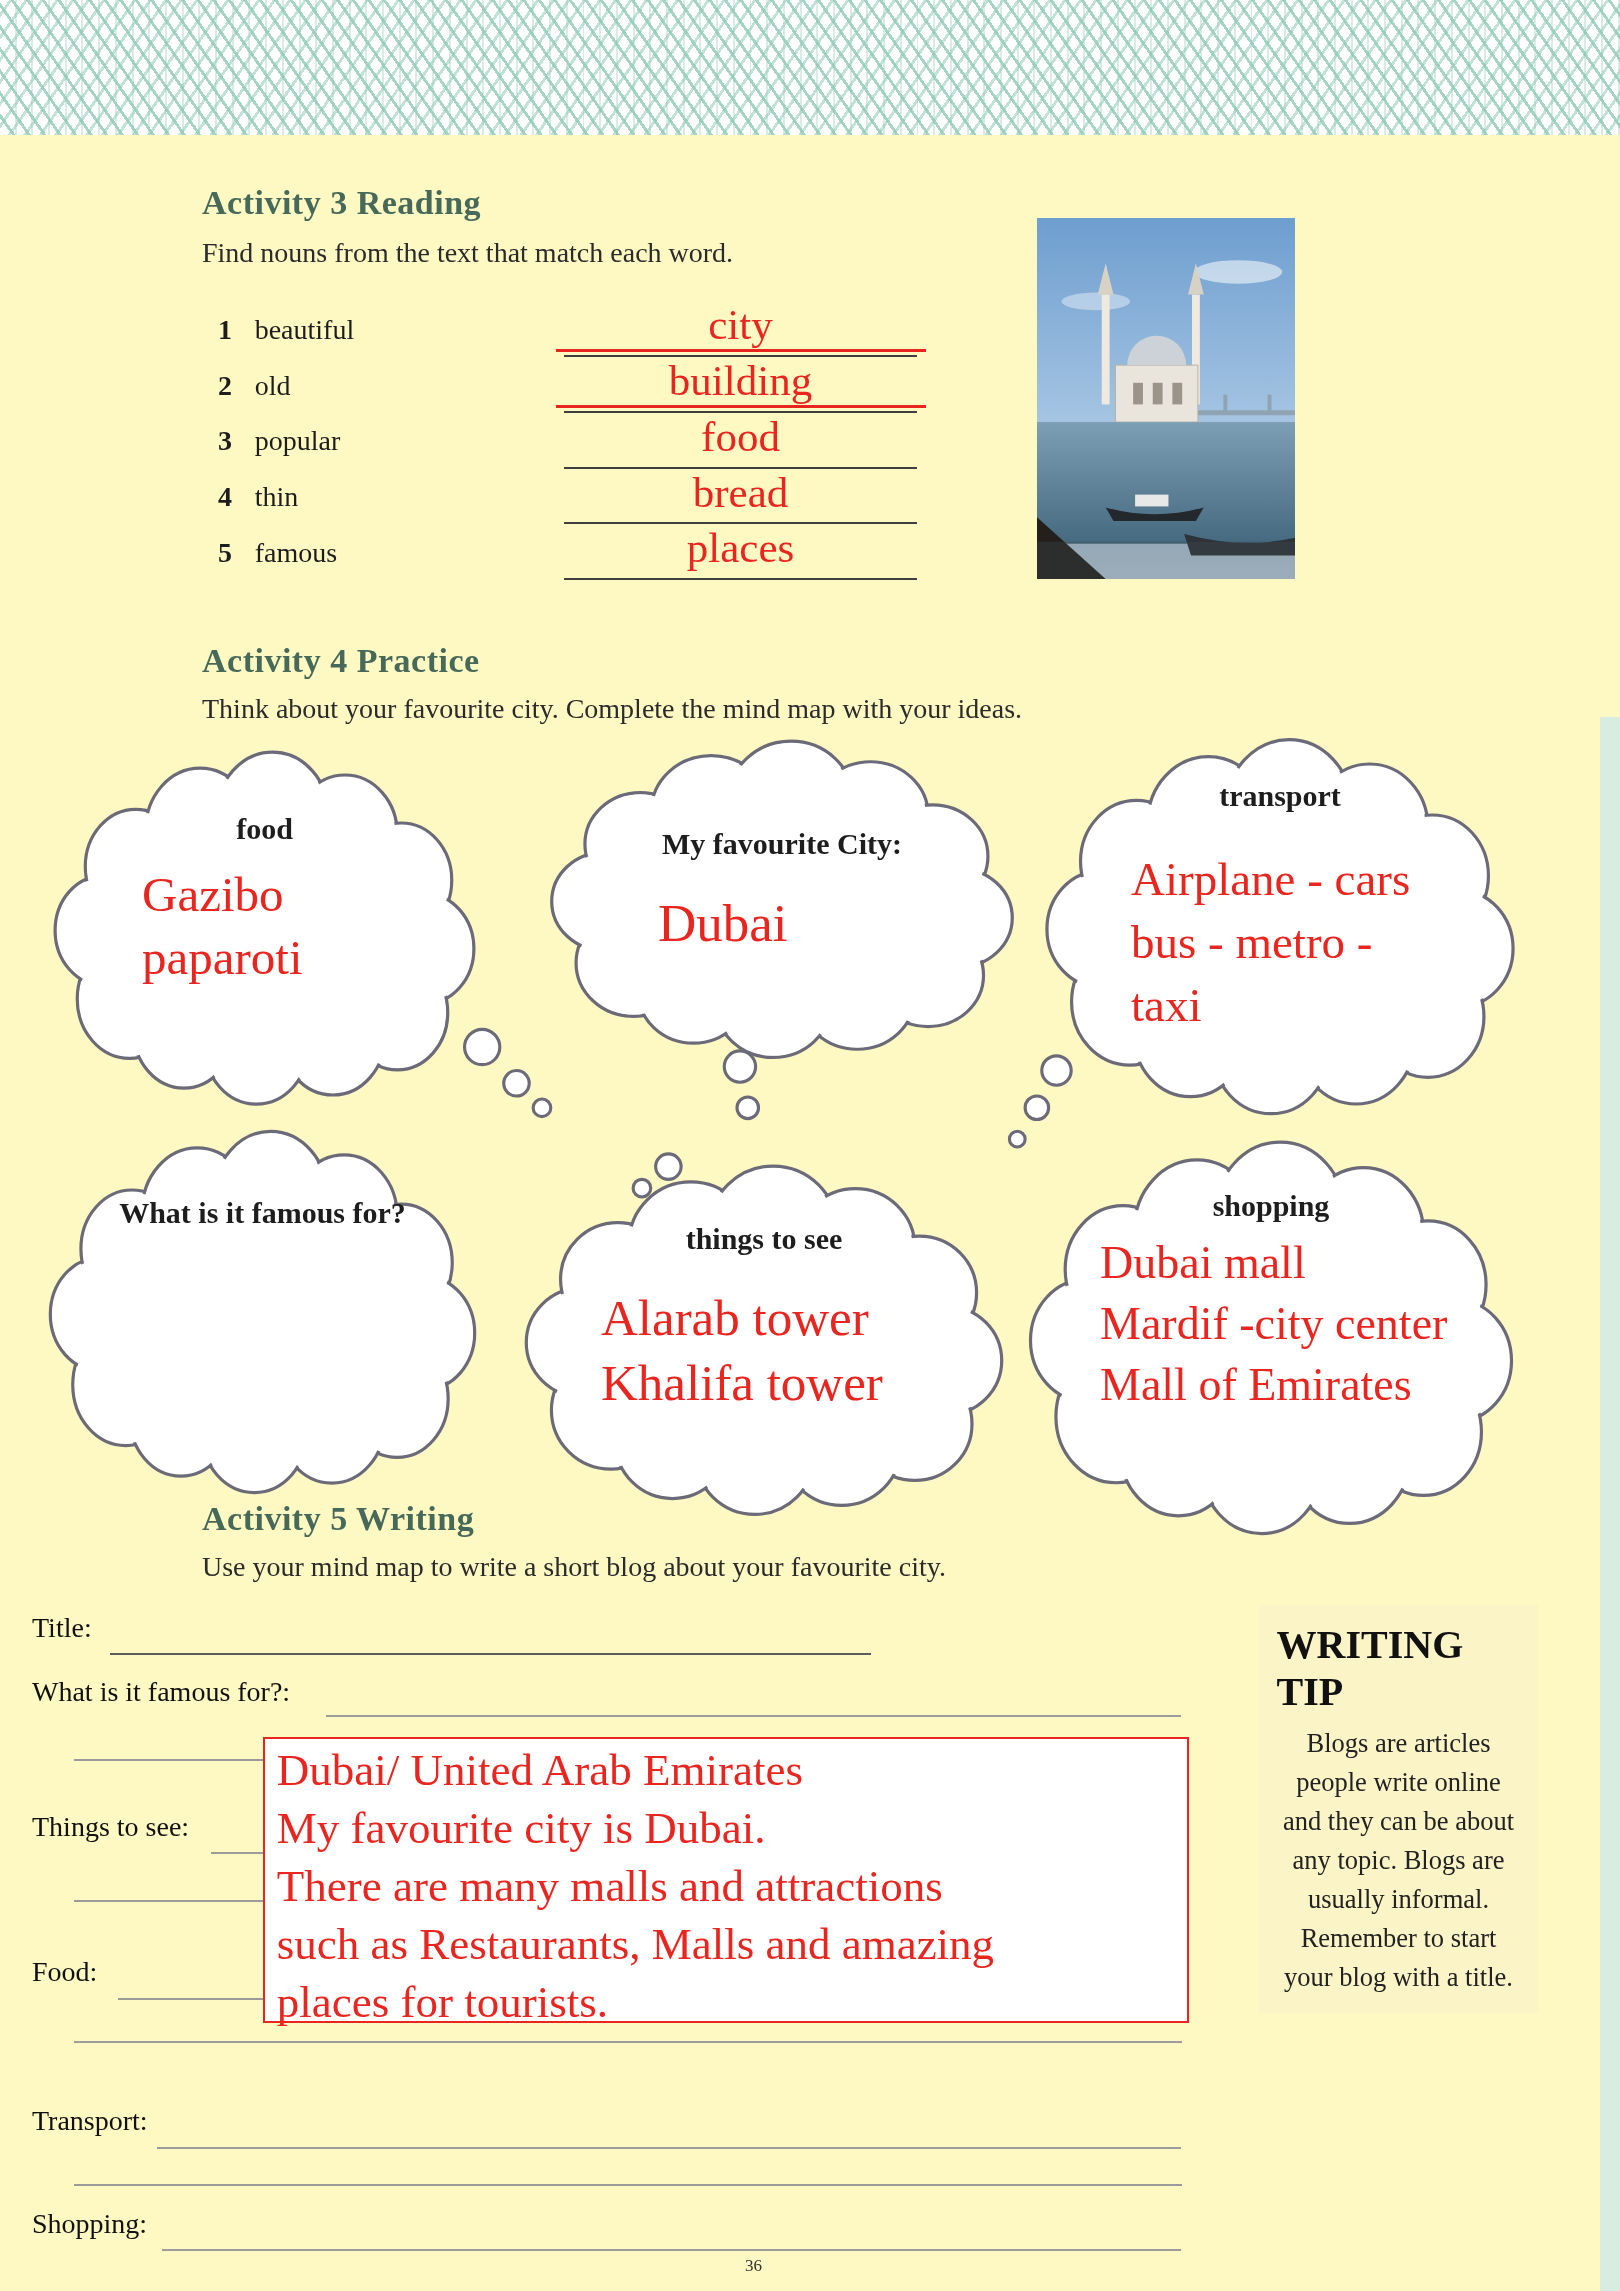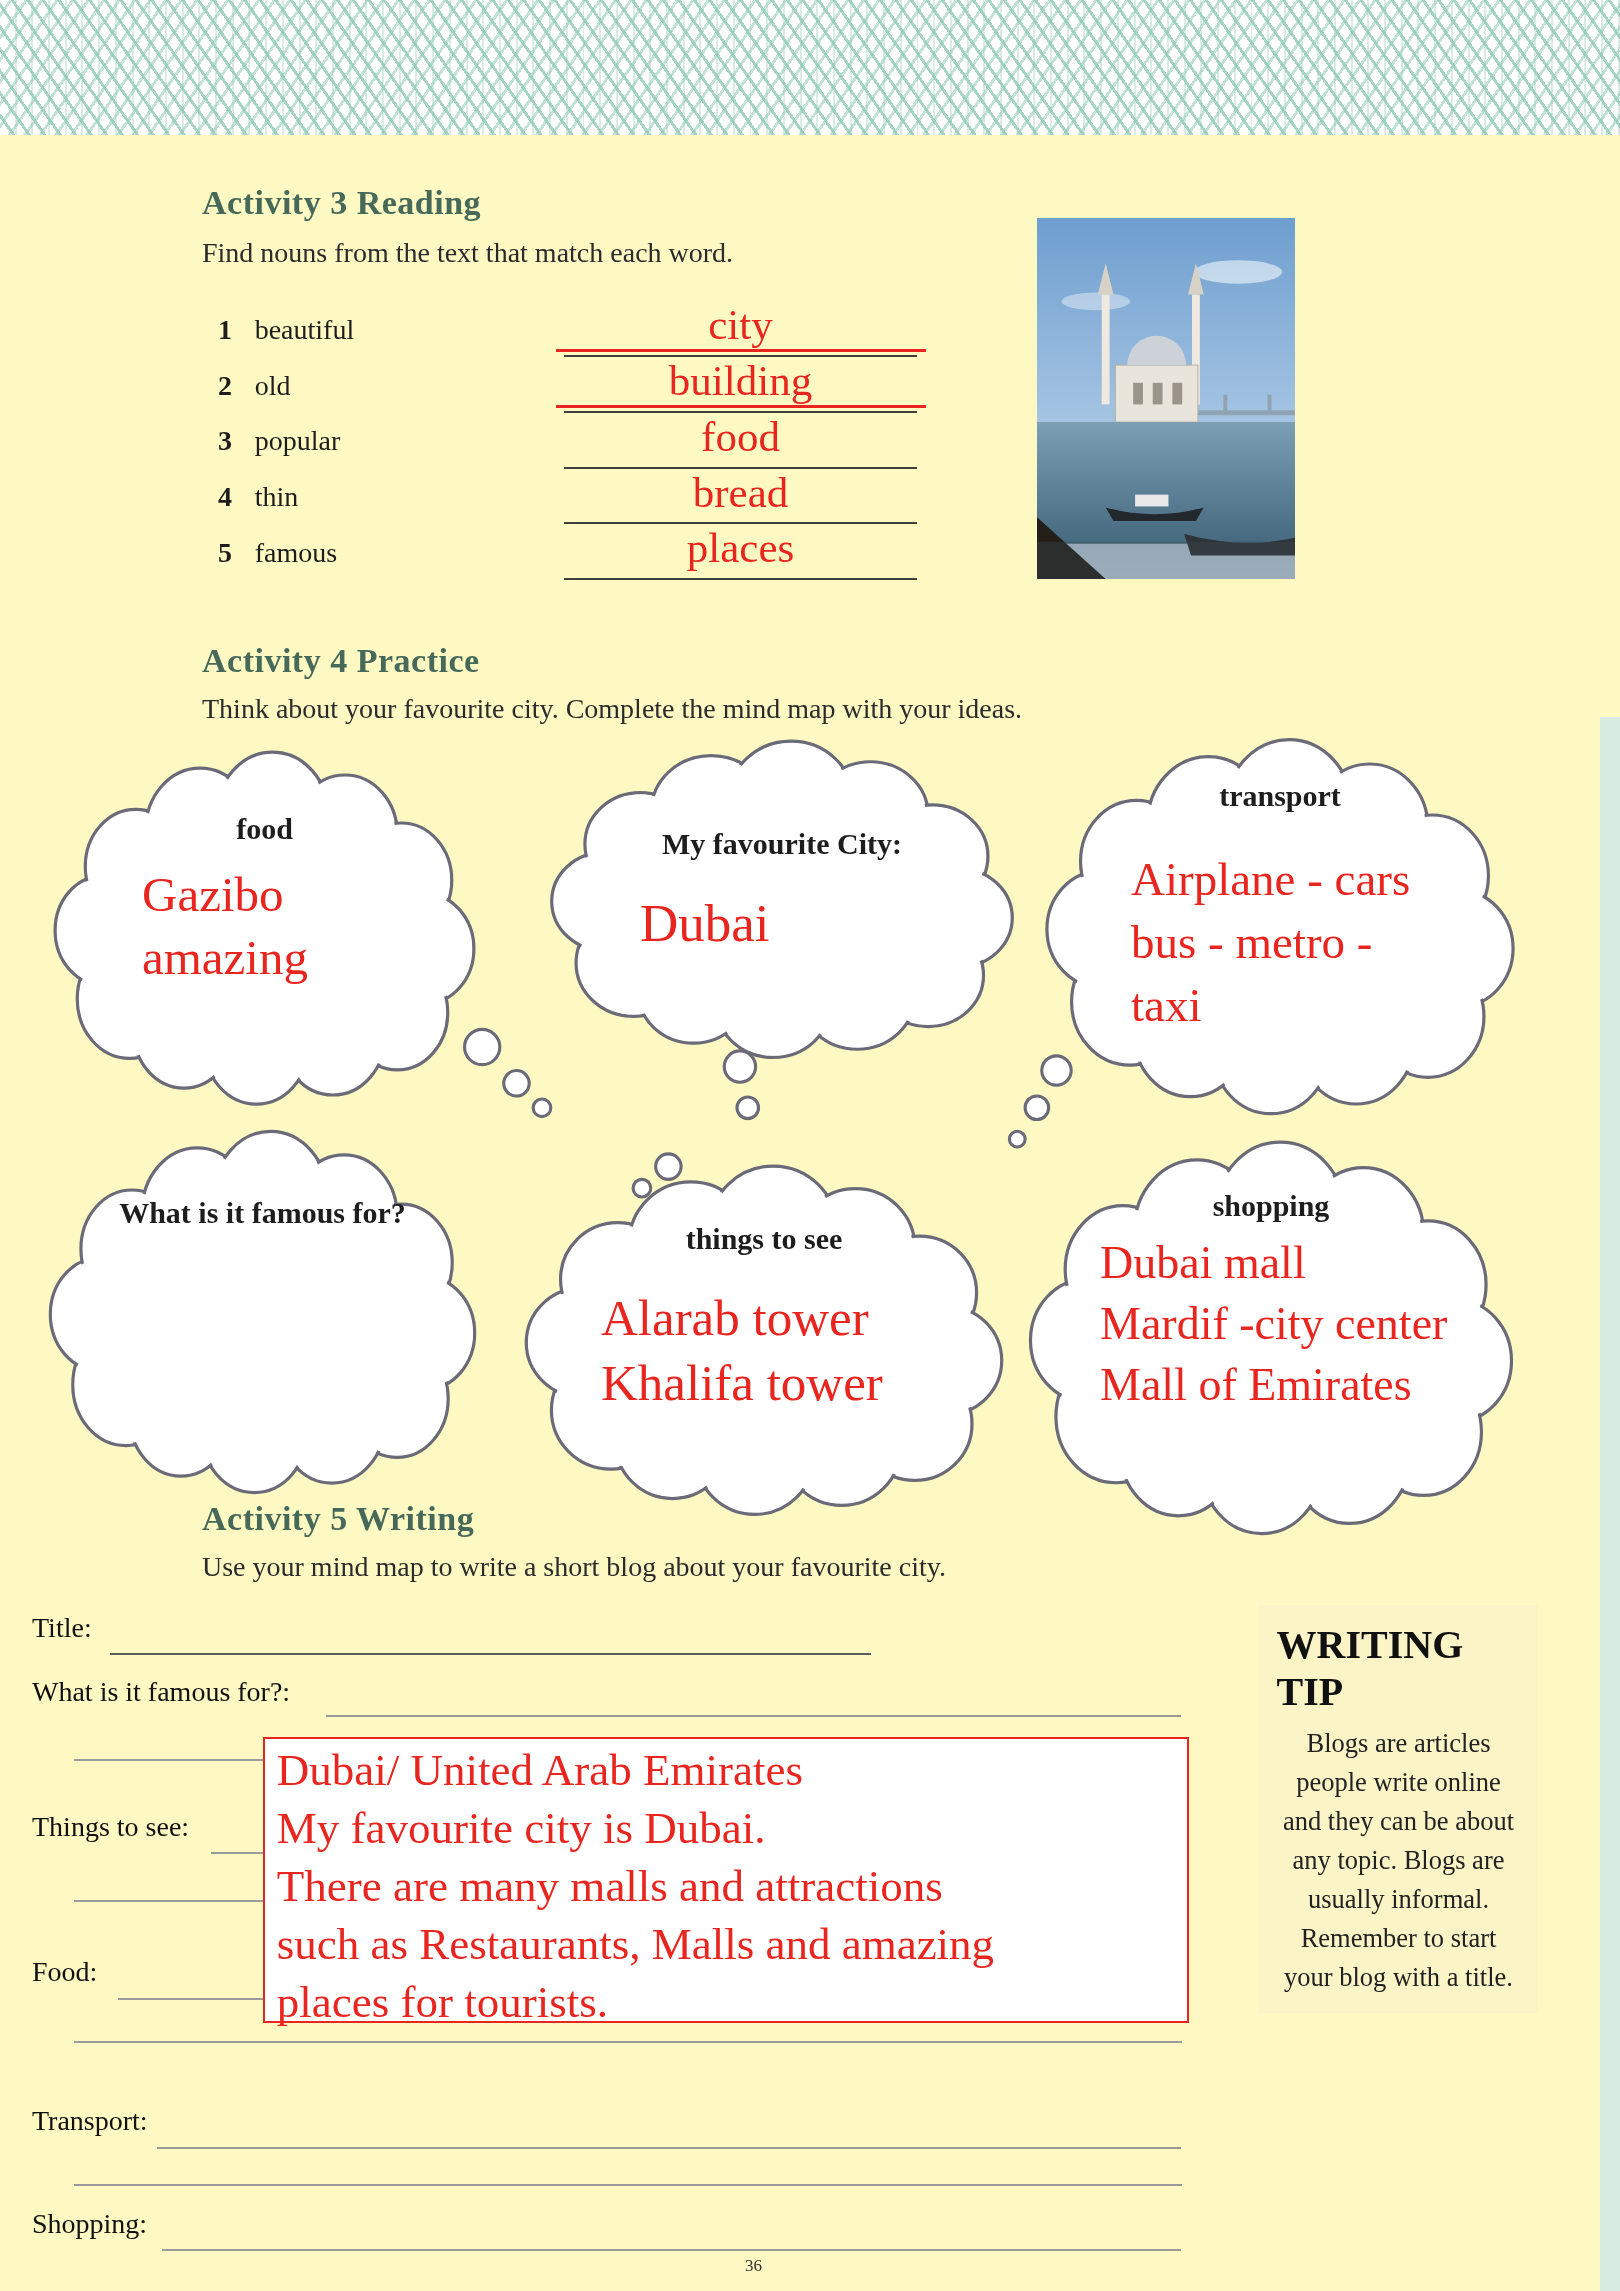--- a/index.html
+++ b/index.html
@@ -186,29 +186,29 @@
         <circle cx="655" cy="1212" r="9"></circle>
     </g>
   </svg>
 
   <div class="abs cloud" style="left:39px;top:743px;width:451px;height:384px">
     <svg class="cloud-svg" viewBox="-12 -14 224 168" preserveAspectRatio="none">
         <use href="#cloud-shape"></use>
       </svg>
     <div class="cloud-label" style="top:69px">food</div>
     <div class="cloud-red" style="left:103px;top:120px;font-size:49px;line-height:63px">Gazibo
-amazing</div>
+paparoti</div>
   </div>
 
   <div class="abs cloud" style="left:534px;top:733px;width:496px;height:345px">
     <svg class="cloud-svg" viewBox="-12 -14 224 168" preserveAspectRatio="none">
         <use href="#cloud-shape"></use>
       </svg>
     <div class="cloud-label" style="top:94px">My favourite City:</div>
-    <div class="cloud-red" style="left:106px;top:159px;font-size:53px;line-height:63px">Dubai</div>
+    <div class="cloud-red" style="left:124px;top:159px;font-size:53px;line-height:63px">Dubai</div>
   </div>
 
   <div class="abs cloud" style="left:1029px;top:730px;width:502px;height:408px">
     <svg class="cloud-svg" viewBox="-12 -14 224 168" preserveAspectRatio="none">
         <use href="#cloud-shape"></use>
       </svg>
     <div class="cloud-label" style="top:49px">transport</div>
     <div class="cloud-red" style="left:102px;top:118px;font-size:47px;line-height:63px">Airplane - cars
 bus - metro -
 taxi</div>

